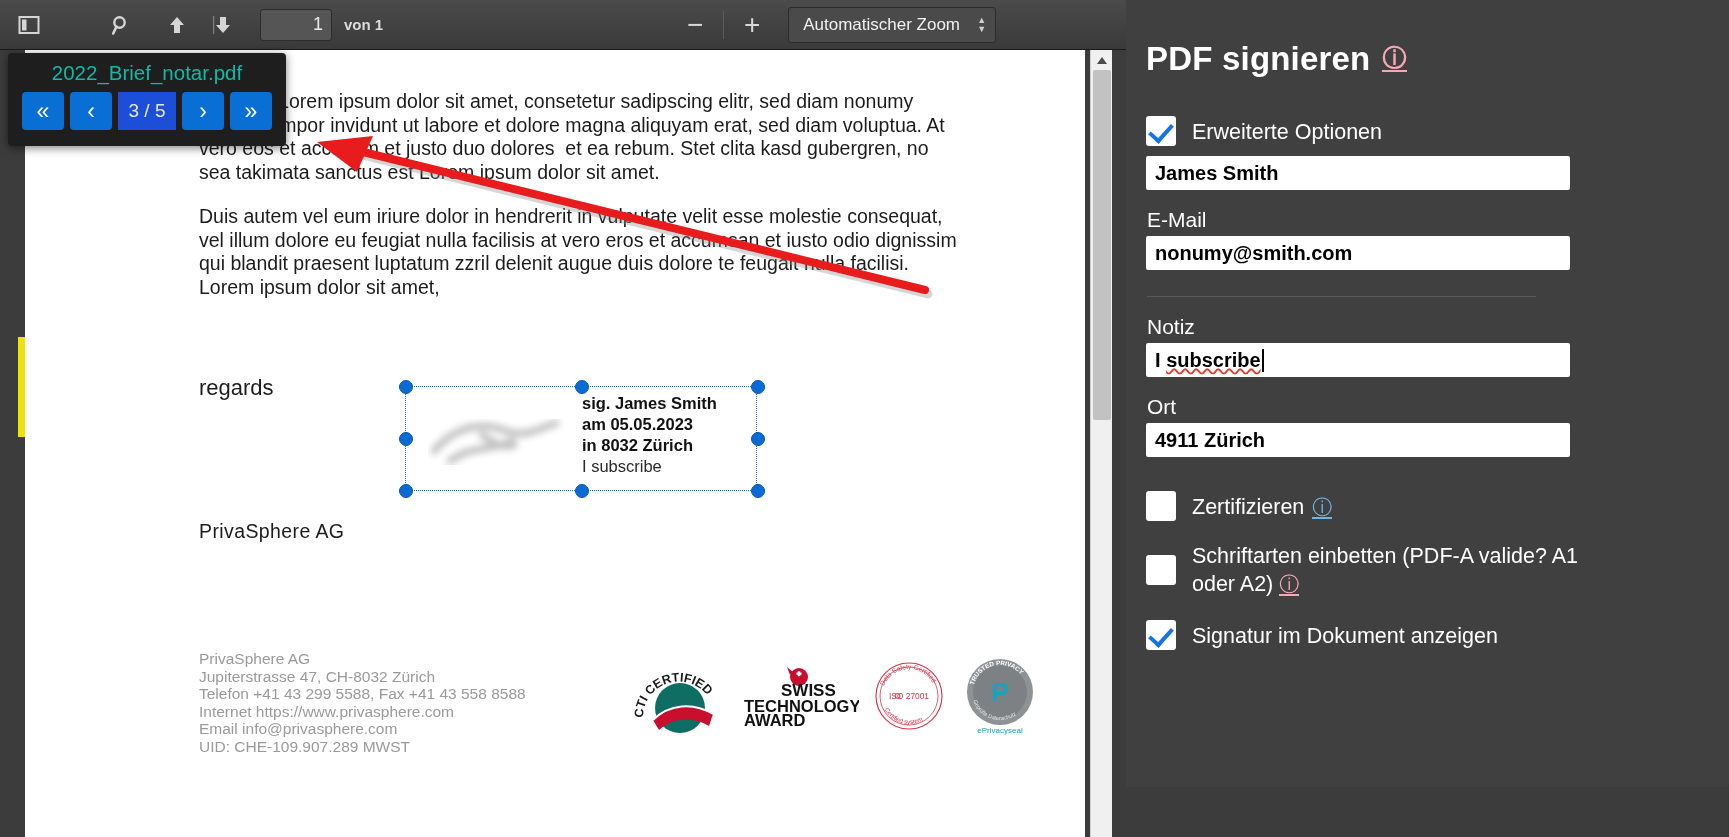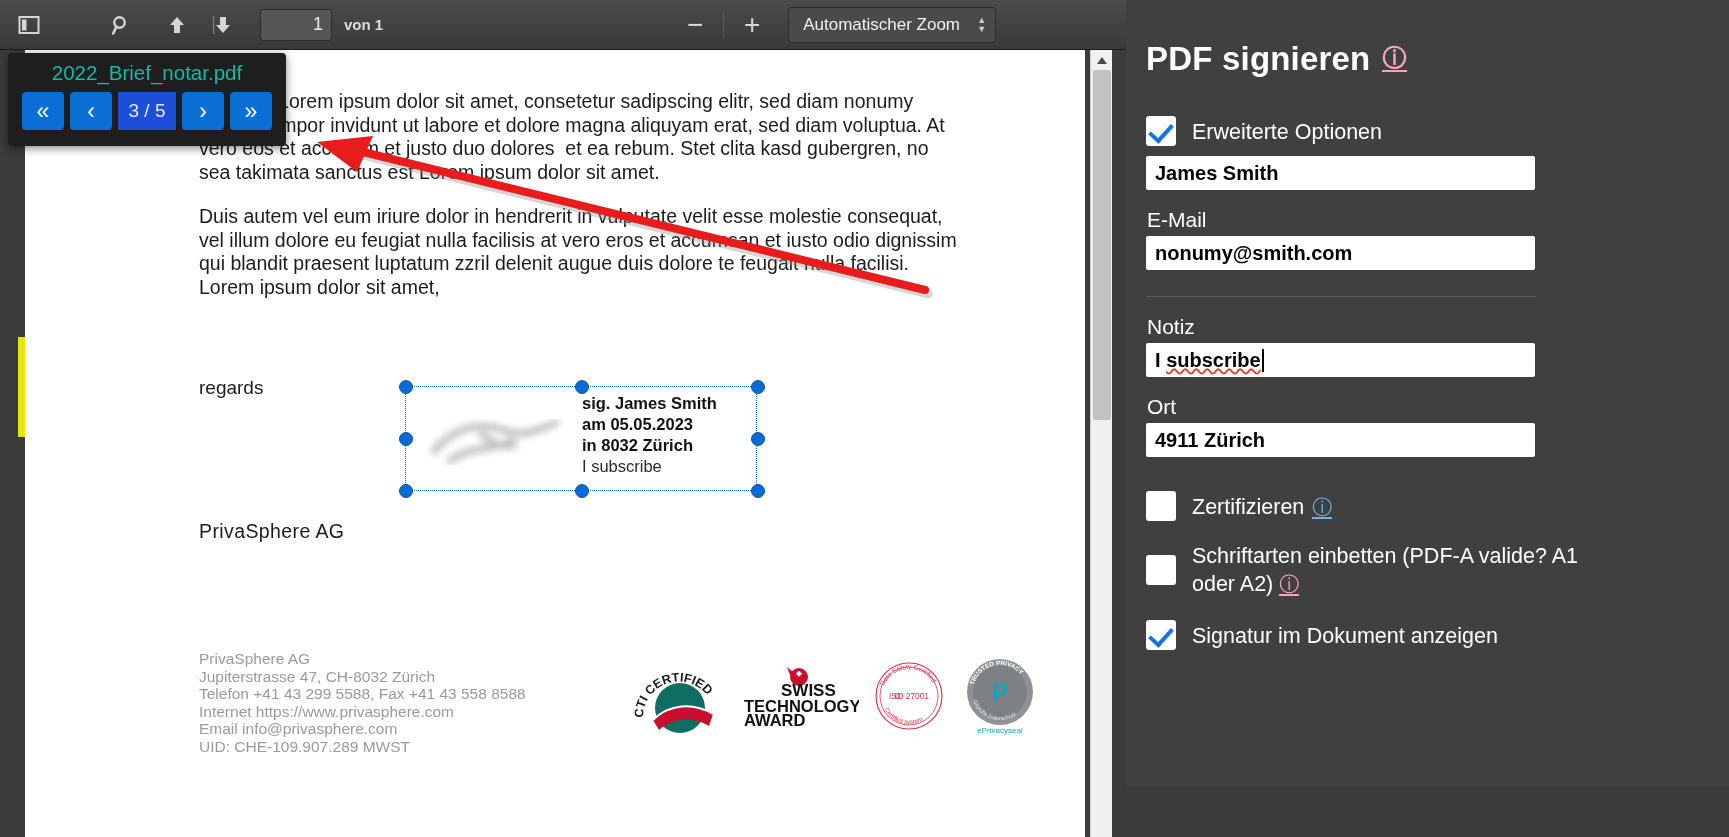--- a/index.html
+++ b/index.html
@@ -75,21 +75,21 @@
 
   
   .doc-text {
     position: absolute; color: #1c1c1c;
     font-family: "Liberation Sans", sans-serif;
     font-size: 19.5px; line-height: 23.5px;
     white-space: pre-wrap;
   }
   #para1 { left: 174px; top: 40px; width: 815px; text-align: justify; }
   #para2 { left: 174px; top: 155px; width: 815px; text-align: justify; }
-  #regards { left: 174px; top: 326px; font-size: 19px; }
+  #regards { left: 174px; top: 326px; font-size: 22px; }
   #company { left: 174px; top: 470px; font-size: 19.5px; letter-spacing: .4px; }
 
   
   .sig-box {
     position: absolute; left: 380px; top: 336px; width: 352px; height: 105px;
     border: 1px dotted #1a6fd4;
   }
   .handle {
     position: absolute; width: 14px; height: 14px; border-radius: 50%;
     background: #0a6bd4; border: 1px solid #0a55a8;
@@ -167,21 +167,21 @@
     content: ""; position: absolute; left: 8px; top: 3px;
     width: 10px; height: 19px; border: solid #1473e6;
     border-width: 0 4px 4px 0; transform: rotate(42deg);
   }
   .cb-label {
     font-size: 21.5px; line-height: 28px; color: #fff; padding-top: 1px;
     display: flex; flex-wrap: wrap; align-items: baseline; gap: 8px;
   }
   .field-label { font-size: 21px; color: #fff; margin: 18px 0 4px 1px; }
   .field-input {
-    width: 389px; height: 34px; background: #fff; color: #000;
+    width: 424px; height: 34px; background: #fff; color: #000;
     border: none; border-radius: 2px; font-size: 20px; font-weight: bold;
     padding: 0 9px; display: flex; align-items: center;
     font-family: "Liberation Sans", sans-serif;
   }
   .sp-divider { width: 389px; height: 1px; background: #5a5a5a; margin: 26px 0 4px 1px; }
   .misspelled {
     text-decoration: underline wavy #e23b2e; text-decoration-skip-ink: none;
     position: relative;
   }
   .caret-bar {

